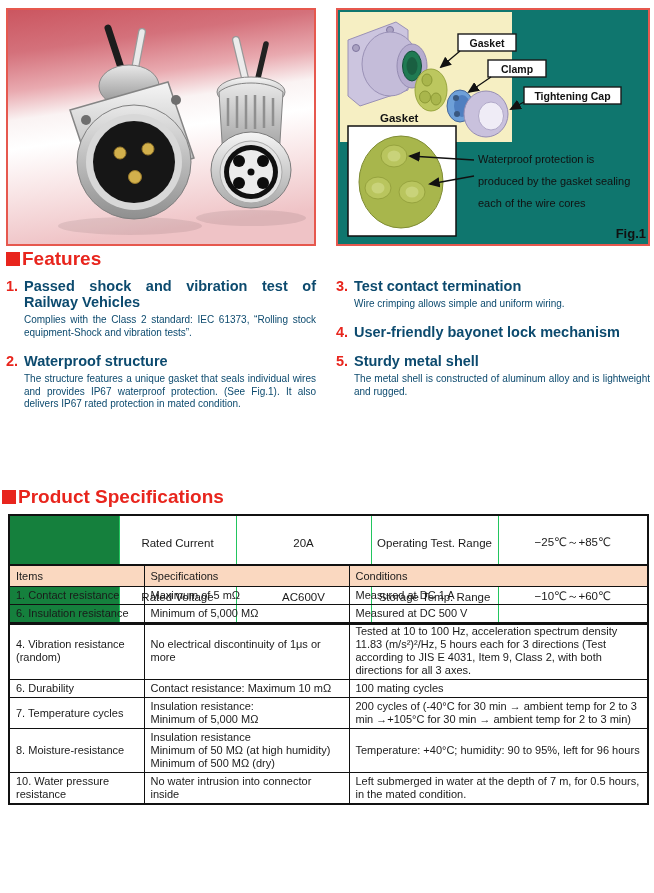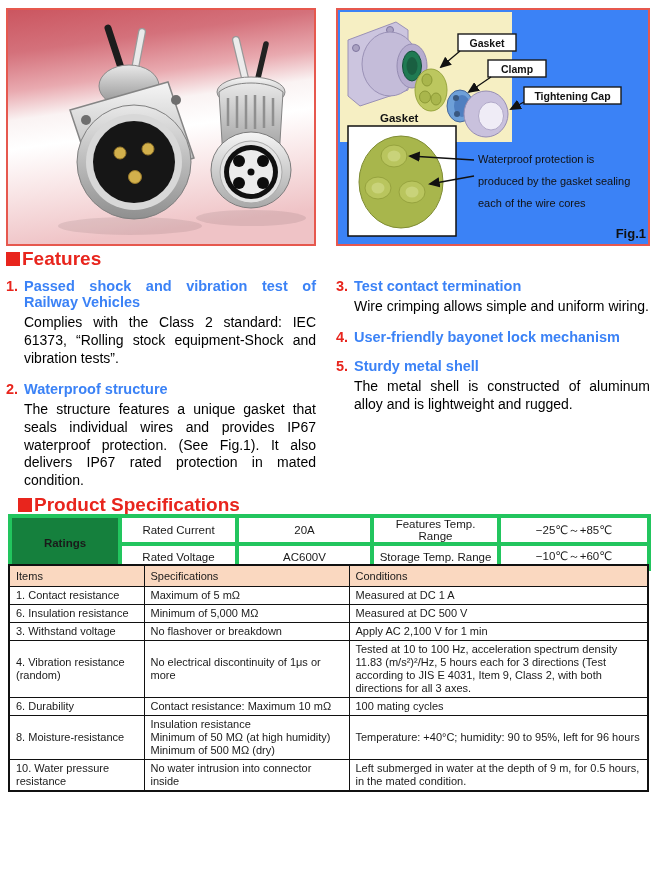--- a/index.html
+++ b/index.html
@@ -1,42 +1,42 @@
 <!DOCTYPE html>
 <html><head>
 <meta charset="utf-8">
 <style>
   html,body{margin:0;padding:0;background:#ffffff;}
   body{font-family:"Liberation Sans","DejaVu Sans",sans-serif;color:#1a1a1a;}
   .page{position:relative;width:654px;height:893px;background:#fff;overflow:hidden;}
 
   
   .photo-box{position:absolute;left:6px;top:8px;width:306px;height:234px;border:2px solid #e6584e;background:#fff;}
-  .diagram-box{position:absolute;left:336px;top:8px;width:310px;height:234px;border:2px solid #e6584e;background:#3b82f6;}
+  .diagram-box{position:absolute;left:336px;top:8px;width:310px;height:234px;border:2px solid #e6584e;background:#0f766e;}
 
   
   .features{position:absolute;left:6px;top:248px;width:644px;}
   .sec-head{display:flex;align-items:center;margin:0 0 8px 0;}
   .sec-square{width:14px;height:14px;background:#e8251d;display:inline-block;margin-right:2px;}
   .sec-title{font-size:19px;font-weight:bold;color:#e8251d;letter-spacing:0px;}
   .feat-cols{display:flex;}
   .feat-col-left{width:310px;margin-right:20px;}
   .feat-col-right{width:314px;}
   .feat-item{margin-bottom:13px;}
   .feat-head{display:flex;}
   .feat-num{flex:0 0 18px;font-size:14.5px;font-weight:bold;color:#e8251d;line-height:1.12;}
-  .feat-title{flex:1;font-size:14.5px;font-weight:bold;color:#3b82f6;line-height:1.12;text-align:justify;}
-  .feat-body{margin:4px 0 0 18px;font-size:14px;line-height:1.27;text-align:justify;color:#000000;}
+  .feat-title{flex:1;font-size:14.5px;font-weight:bold;color:#0c4a6e;line-height:1.12;text-align:justify;}
+  .feat-body{margin:4px 0 0 18px;font-size:10px;line-height:1.27;text-align:justify;color:#0c4a6e;}
 
   
-  .spec-head{position:absolute;left:18px;top:486px;margin-top:8px;}
+  .spec-head{position:absolute;left:2px;top:486px;}
 
   table{border-collapse:collapse;table-layout:fixed;}
   .ratings-table{position:absolute;left:8px;top:514px;width:639px;border:2px solid #111;}
-  .ratings-table td{border:4px solid #22c55e;font-size:11.5px;height:21px;text-align:center;vertical-align:middle;padding:0 4px;}
+  .ratings-table td{border:1px solid #22c55e;font-size:11.5px;height:21px;text-align:center;vertical-align:middle;padding:16px 4px;}
   .ratings-table td.hdr{background:#15803d;font-weight:bold;}
   .spec-table{position:absolute;left:8px;top:564px;width:639px;border:2px solid #111;}
   .spec-table td,.spec-table th{border:1px solid #111;font-size:11px;line-height:13px;vertical-align:middle;padding:2px 6px;white-space:pre-line;}
   .spec-table th{background:#fad8c0;font-weight:normal;text-align:left;height:16px;}
   .spec-table td.item-cell{padding-left:6px;}
   svg text{font-family:"Liberation Sans","DejaVu Sans",sans-serif;}
 </style>
 </head>
 <body>
 
@@ -242,21 +242,21 @@
         <col style="width:117px">
         <col style="width:135px">
         <col style="width:127px">
         <col style="width:150px">
       </colgroup>
     <tbody>
       <tr>
         <td class="hdr" rowspan="2">Ratings</td>
         <td>Rated Current</td>
         <td>20A</td>
-        <td>Features Temp. Range</td>
+        <td>Operating Test. Range</td>
         <td>−25℃～+85℃</td>
       </tr>
       <tr>
         <td>Rated Voltage</td>
         <td>AC600V</td>
         <td>Storage Temp. Range</td>
         <td>−10℃～+60℃</td>
       </tr>
     </tbody>
   </table>
@@ -279,42 +279,43 @@
         <td class="item-cell">1. Contact resistance</td>
         <td>Maximum of 5 mΩ</td>
         <td>Measured at DC 1 A</td>
       </tr>
       <tr>
         <td class="item-cell">6. Insulation resistance</td>
         <td>Minimum of 5,000 MΩ</td>
         <td>Measured at DC 500 V</td>
       </tr>
       <tr>
-        <td class="item-cell">3. Withstand voltage</td>
-        <td>No flashover or breakdown</td>
-        <td>Apply AC 2,100 V for 1 min</td>
-      </tr>
-      <tr>
         <td class="item-cell">4. Vibration resistance (random)</td>
         <td>No electrical discontinuity of 1μs or more</td>
         <td>Tested at 10 to 100 Hz, acceleration spectrum density 11.83 (m/s²)²/Hz, 5 hours each for 3 directions (Test according to JIS E 4031, Item 9, Class 2, with both directions for all 3 axes.</td>
       </tr>
       <tr>
         <td class="item-cell">6. Durability</td>
         <td>Contact resistance: Maximum 10 mΩ</td>
         <td>100 mating cycles</td>
+      </tr>
+      <tr>
+        <td class="item-cell">7. Temperature cycles</td>
+        <td>Insulation resistance:
+Minimum of 5,000 MΩ</td>
+        <td>200 cycles of (-40°C for 30 min → ambient temp for 2 to 3 min →+105°C for 30 min → ambient temp for 2 to 3 min)</td>
       </tr>
       <tr>
         <td class="item-cell">8. Moisture-resistance</td>
         <td>Insulation resistance
 Minimum of 50 MΩ (at high humidity)
 Minimum of 500 MΩ (dry)</td>
         <td>Temperature: +40°C; humidity: 90 to 95%, left for 96 hours</td>
       </tr>
       <tr>
         <td class="item-cell">10. Water pressure resistance</td>
         <td>No water intrusion into connector inside</td>
-        <td>Left submerged in water at the depth of 9 m, for 0.5 hours, in the mated condition.</td>
+        <td>Left submerged in water at the depth of 7 m, for 0.5 hours, in the mated condition.</td>
       </tr>
     </tbody>
   </table>
 
 </div>
 
 </body></html>

